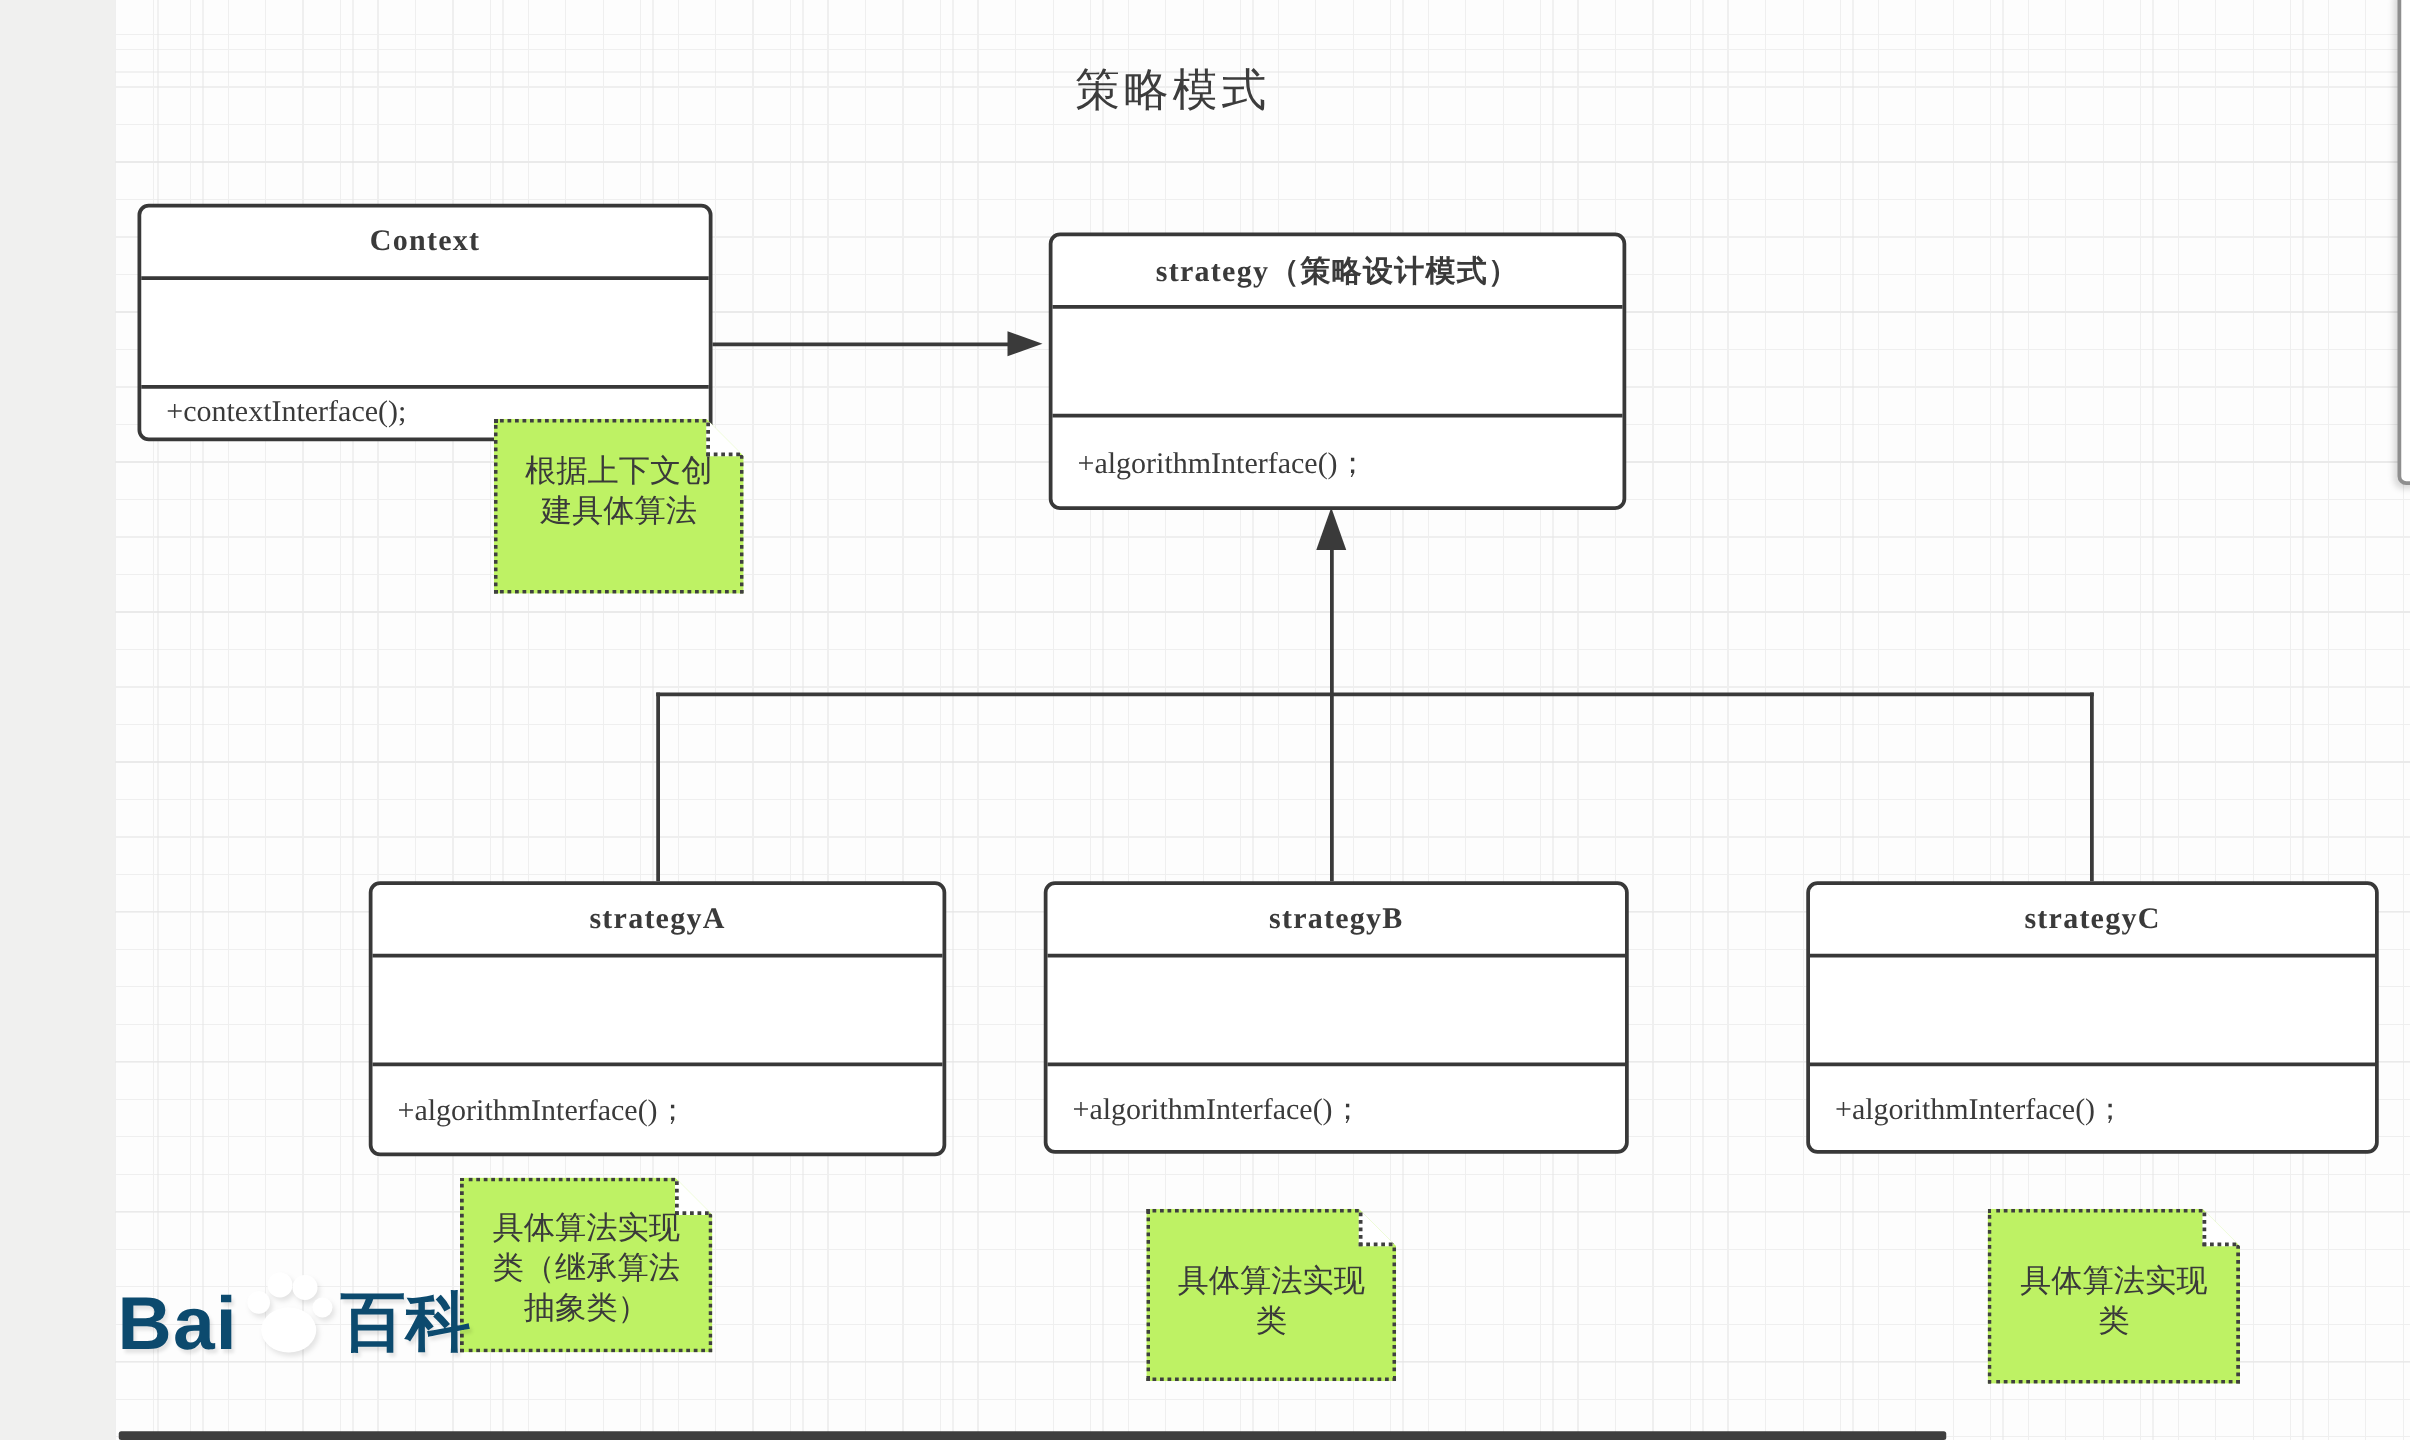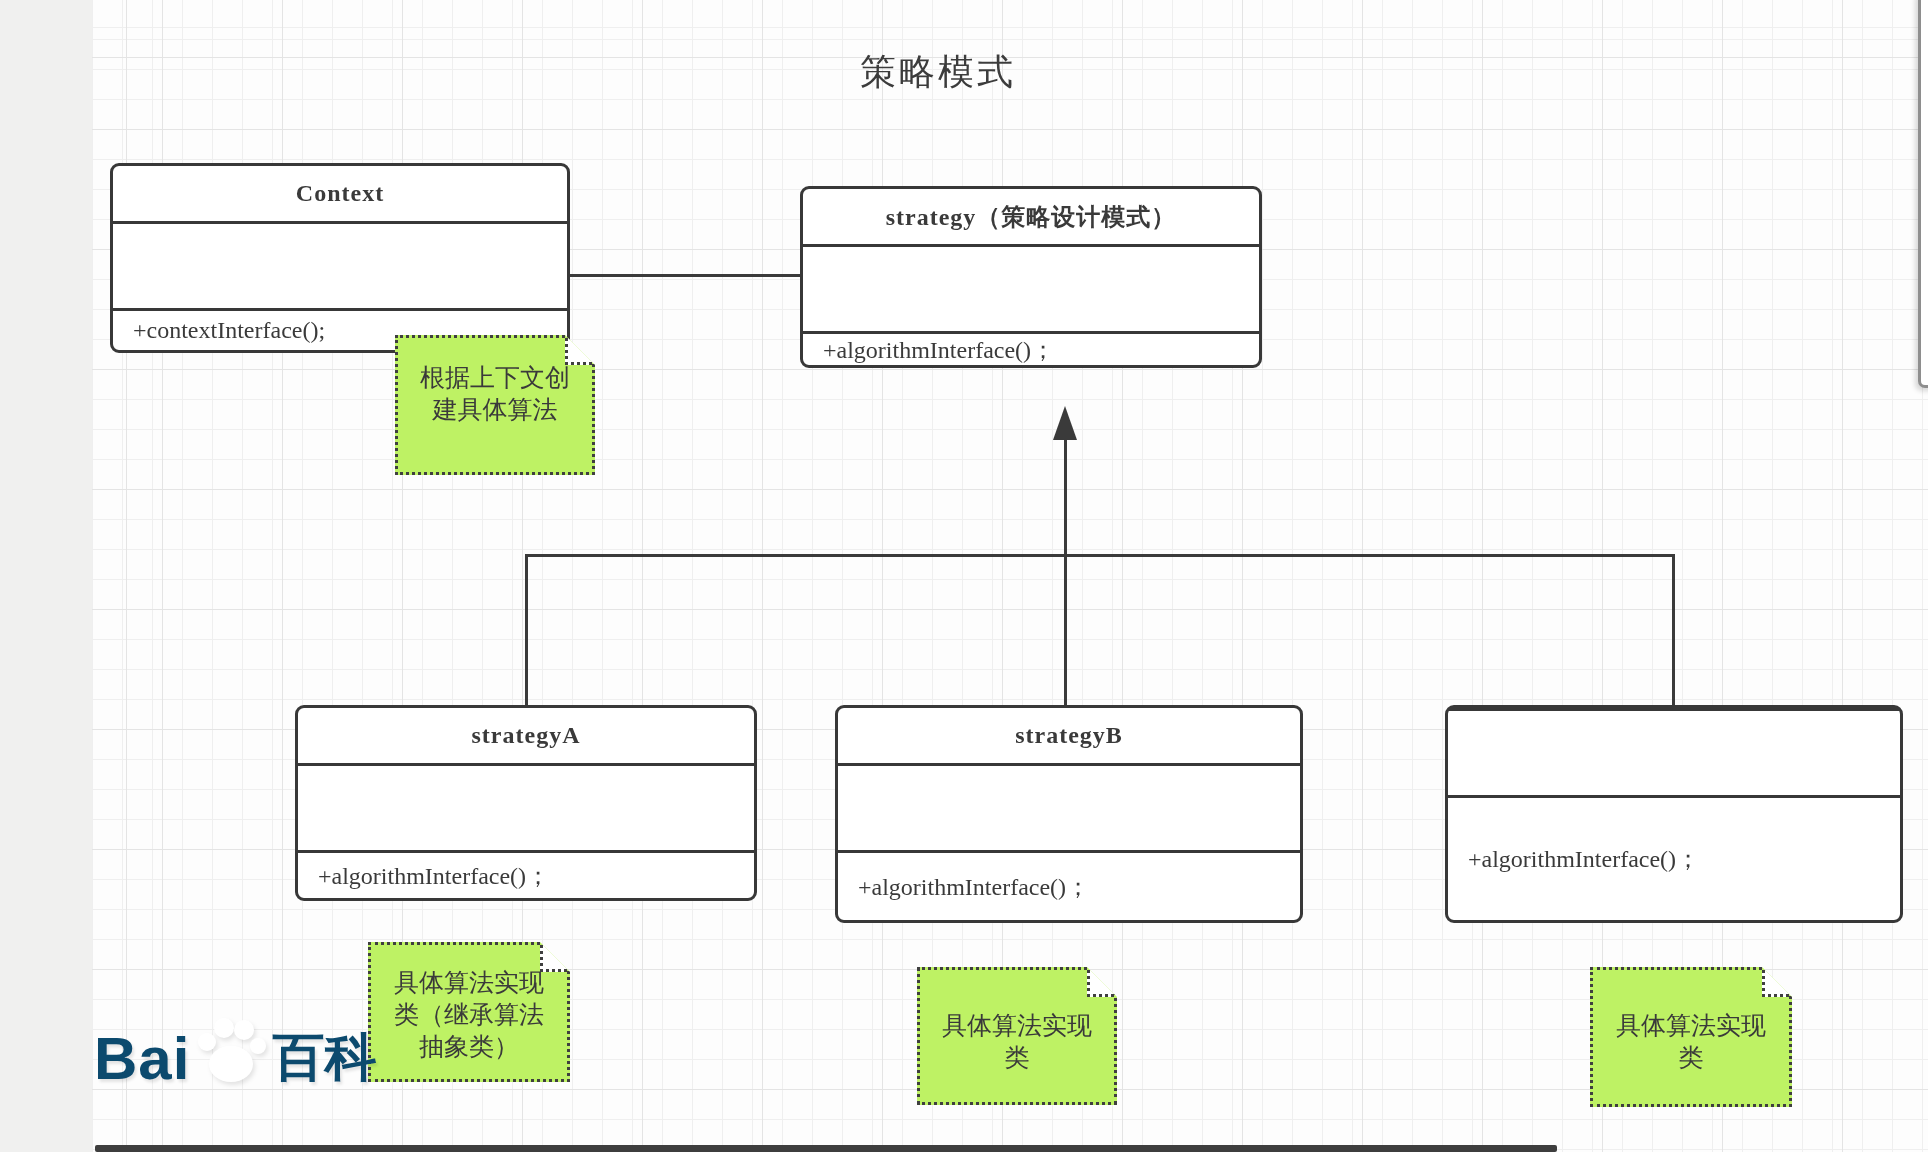--- a/index.html
+++ b/index.html
@@ -93,39 +93,40 @@
   <div class="arr-up" style="left:1053px;top:406px"></div>
   <div class="line" style="left:525px;top:554px;width:3px;height:151px"></div>
   <div class="line" style="left:1672px;top:554px;width:3px;height:151px"></div>
 
   <div class="cls" style="left:110px;top:163px;width:460px;height:190px">
     <div class="cls-title">Context</div>
     <div class="cls-attrs"></div>
     <div class="cls-methods">+contextInterface();</div>
   </div>
 
-  <div class="cls" style="left:800px;top:186px;width:462px;height:182px">
+  <div class="cls" style="left:839px;top:186px;width:462px;height:222px">
     <div class="cls-title">strategy（策略设计模式）</div>
     <div class="cls-attrs"></div>
     <div class="cls-methods">+algorithmInterface()；</div>
   </div>
 
-  <div class="cls" style="left:295px;top:705px;width:462px;height:196px">
+  <div class="cls" style="left:295px;top:705px;width:462px;height:220px">
     <div class="cls-title">strategyA</div>
     <div class="cls-attrs"></div>
     <div class="cls-methods">+algorithmInterface()；</div>
   </div>
 
   <div class="cls" style="left:835px;top:705px;width:468px;height:218px">
     <div class="cls-title">strategyB</div>
     <div class="cls-attrs"></div>
     <div class="cls-methods">+algorithmInterface()；</div>
   </div>
 
   <div class="cls" style="left:1445px;top:705px;width:458px;height:218px">
+    <div class="cls-title">strategyC</div>
     <div class="cls-attrs"></div>
     <div class="cls-methods">+algorithmInterface()；</div>
   </div>
 
   <div class="note pt-ctx" style="left:395px;top:335px;width:200px;height:140px">
     <span class="fold"></span>
     <span class="note-text">根据上下文创
 建具体算法</span>
   </div>
 

